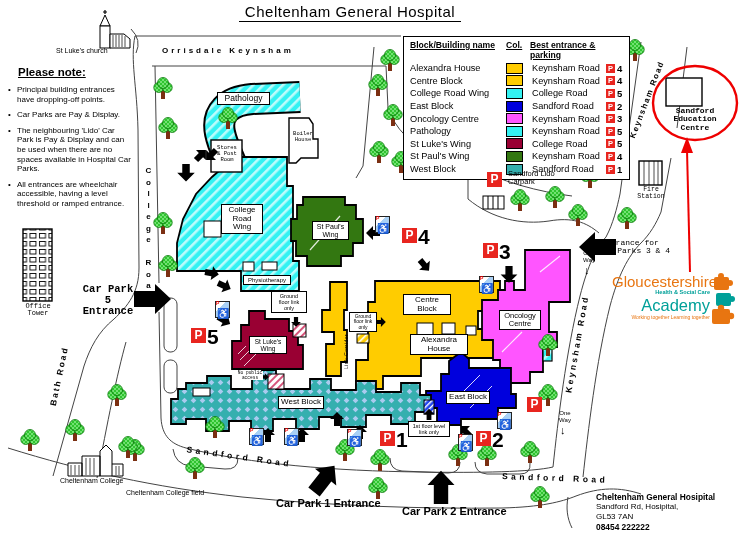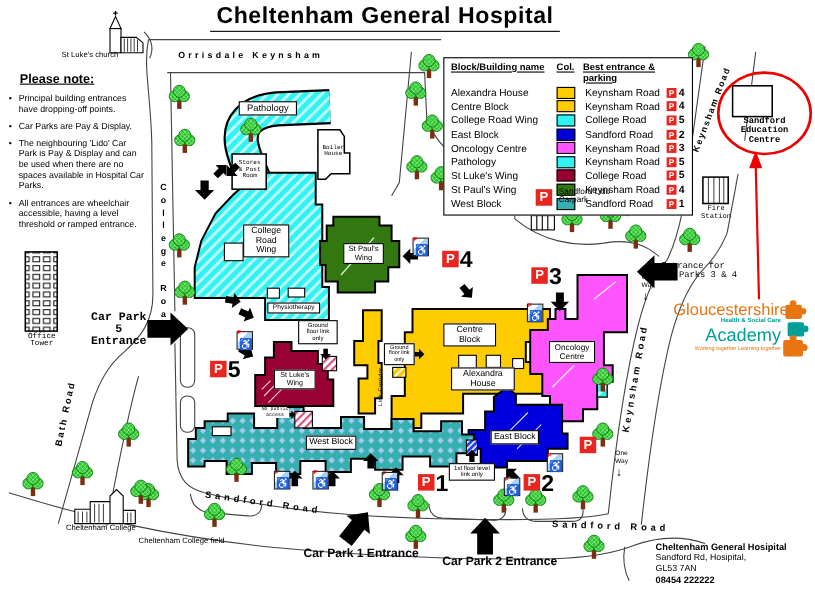--- a/index.html
+++ b/index.html
@@ -6,29 +6,29 @@
   #page{position:relative;width:741px;height:538px;background:#fff;overflow:hidden;
         font-family:"Liberation Sans",sans-serif;color:#000;}
   #map-svg{position:absolute;left:0;top:0;}
   .lbl{position:absolute;line-height:1.05;}
   .ctr{text-align:center;font-family:Liberation Mono, monospace;}
   .nw{white-space:nowrap;}
   .bbox{position:absolute;background:#fff;border:1px solid #000;text-align:center;
         line-height:1.08;padding:1px 2px;box-sizing:border-box;}
   
   #title{position:absolute;left:160px;top:3px;width:380px;text-align:center;}
-  #title span{display:inline-block;font-size:21px;letter-spacing:.5px;
-              border-bottom:1.6px solid #000;padding:0 6px 1px;font-weight:bold;}
+  #title span{display:inline-block;font-size:15px;letter-spacing:.5px;
+              border-bottom:1.6px solid #000;padding:0 6px 1px;}
   
   #notes{position:absolute;left:8px;top:66px;width:124px;}
   #notes h3{margin:0 0 7px 10px;font-size:11.5px;text-decoration:underline;}
   .note-item{display:flex;font-size:8px;line-height:1.2;margin-bottom:6px;}
   .note-item .bull{width:9px;flex:0 0 9px;}
   
-  #legend{position:absolute;left:403px;top:52px;width:227px;background:#fff;
+  #legend{position:absolute;left:403px;top:36px;width:227px;background:#fff;
           border:1.3px solid #000;padding:3px 5px 4px 6px;box-sizing:border-box;}
   .lg-head{display:flex;font-size:8.6px;font-weight:bold;margin-bottom:2px;}
   .lg-head span{text-decoration:underline;}
   .lg-row{display:flex;align-items:center;height:12.6px;font-size:9.2px;}
   .lg-name{flex:0 0 96px;}
   .lg-col{flex:0 0 24px;}
   .lg-sw{flex:0 0 15px;height:9px;border:1px solid #000;margin-right:9px;}
   .lg-ent{flex:0 0 74px;}
   .pbadge{display:inline-flex;align-items:center;}
   .pbsq{display:inline-block;width:9px;height:9px;background:#E8251F;color:#fff;

